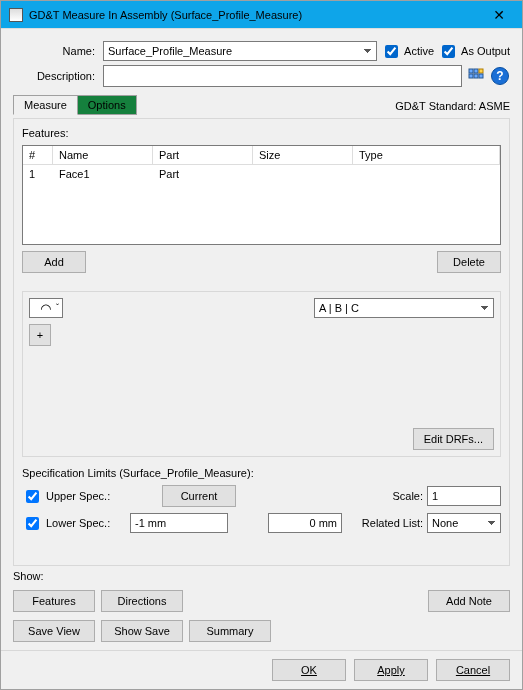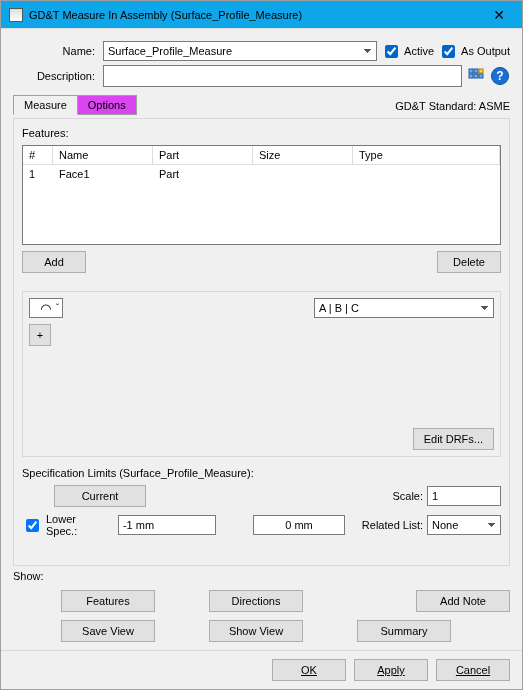--- a/index.html
+++ b/index.html
@@ -88,21 +88,21 @@
     width:18px;height:18px;border-radius:50%;
     background:#1a6fd6;color:#fff;font-weight:bold;font-size:12px;
     display:flex;align-items:center;justify-content:center;
     border:1px solid #0a4fa0;
   }
 
   .tabs-row { display:flex; align-items:flex-end; margin-top:4px;text-align:center; }
   .tab {
     padding: 3px 10px;
     border: 1px solid #a0a0a0;
-    background: #d946ef;
+    background: #15803d;
     margin-right: -1px;
     position: relative;
   }
   .tab.active {
     background: #f0f0f0;
     border-bottom: 1px solid #f0f0f0;
     z-index:2;
   }
   .tabs-right { margin-left:auto; padding-bottom:3px; }
 
@@ -165,27 +165,27 @@
   }
   .mini-btn {
     width:22px;height:22px;border:1px solid #adadad;background:#e1e1e1;
     font:inherit;
   }
 
   .limits-label{margin-top:4px;}
   .limits-row{display:flex;align-items:center;gap:8px;}
   .limit-check-col{display:flex;align-items:center;gap:4px;width:100px;}
   .limit-input{width:98px;}
-  .btn-mid{width:92px;text-align:center;}
+  .btn-mid{width:74px;text-align:center;}
   .right-pair{margin-left:auto;display:flex;align-items:center;gap:4px;}
   .right-label{width:70px;text-align:right;}
   .right-input{width:74px;}
 
   .show-row{display:flex;gap:6px;margin-top:4px;}
-  .btn-w{width:94px;margin-left:48px;}
+  .btn-w{width:82px;}
 
   .footer{
     display:flex;justify-content:flex-end;gap:8px;
     padding:8px 12px;border-top:1px solid #d8d8d8;text-decoration:underline;
   }
   .footer .btn{min-width:74px;}
 </style>
 </head>
 <body>
 
@@ -277,55 +277,59 @@
         <div style="height:70px"></div>
         <div class="btn-row">
           <div class="spacer"></div>
           <button class="btn">Edit DRFs...</button>
         </div>
       </div>
 
       <div class="limits-label">Specification Limits (Surface_Profile_Measure):</div>
 
       <div class="limits-row">
+        <label class="limit-check-col">
+          <input type="checkbox" checked="" style="">
+          <span>Upper Spec.:</span>
+        </label>
         <div style="width:24px"></div>
         <button class="btn btn-mid">Current</button>
         <div class="right-pair">
           <div class="right-label">Scale:</div>
           <input class="text-input right-input" value="1" style="">
         </div>
       </div>
 
       <div class="limits-row">
         <label class="limit-check-col">
           <input type="checkbox" checked="" style="">
           <span>Lower Spec.:</span>
         </label>
         <input class="text-input limit-input" value="-1 mm" style="">
         <div style="width:24px"></div>
-        <input class="text-input btn-mid" style="text-align: center;" value="0 mm">
+        <input class="text-input btn-mid" style="text-align: right;" value="0 mm">
         <div class="right-pair">
           <div class="right-label">Related List:</div>
           <select class="combo right-input">
             <option>None</option>
           </select>
         </div>
       </div>
     </div>
 
     <div>Show:</div>
     <div class="show-row">
       <button class="btn btn-w">Features</button>
       <button class="btn btn-w">Directions</button>
       <div class="spacer"></div>
       <button class="btn btn-w">Add Note</button>
     </div>
     <div class="show-row">
       <button class="btn btn-w">Save View</button>
-      <button class="btn btn-w">Show View</button>
+      <button class="btn btn-w">Show Save</button>
       <button class="btn btn-w">Summary</button>
     </div>
   </div>
 
   <div class="footer">
     <button class="btn">OK</button>
     <button class="btn">Apply</button>
     <button class="btn">Cancel</button>
   </div>
 </div>

